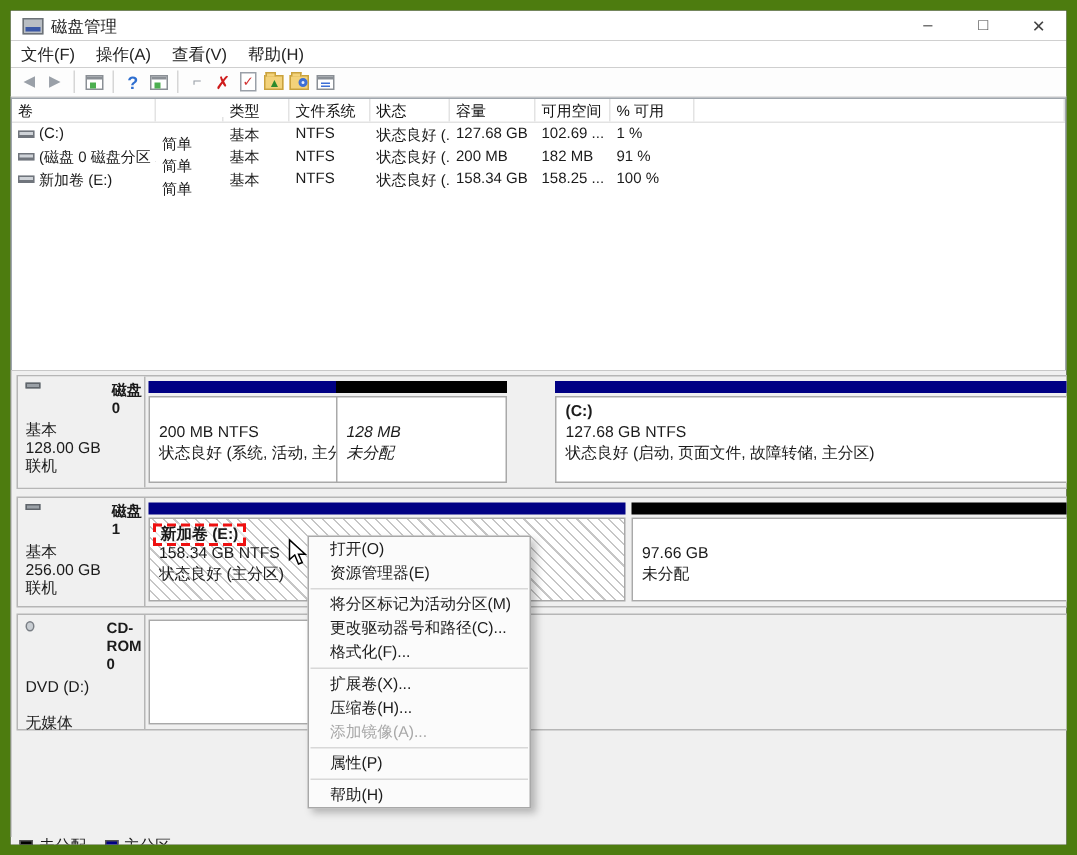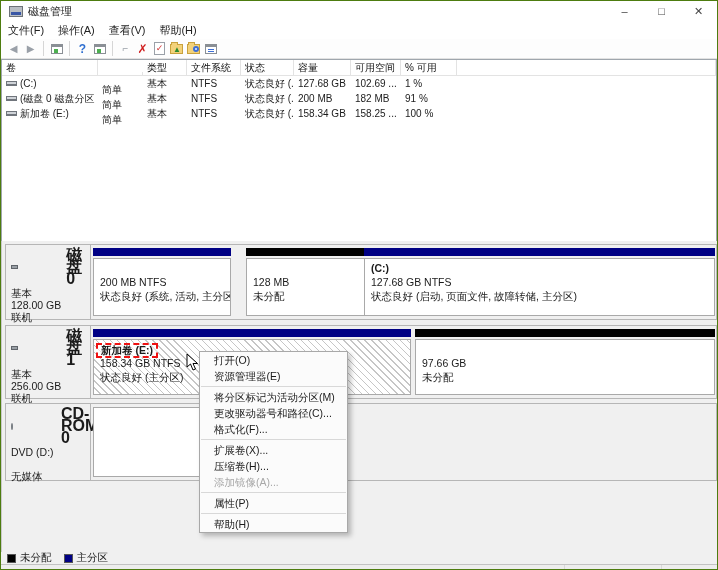--- a/index.html
+++ b/index.html
@@ -1,20 +1,20 @@
 <!DOCTYPE html>
 <html><head>
 <meta charset="utf-8">
 <style>
   * { box-sizing: border-box; margin: 0; padding: 0; }
   html,body { background:#d9d9d9; }
   body { font-family:"Liberation Sans","DejaVu Sans",sans-serif; }
   .window {
     position:relative; width:718px; height:570px; background:#404040;
-    border:1px solid #4d7c0f; overflow:hidden; font-size:11px; color:#1b1b1b;
+    border:7px solid #4d7c0f; overflow:hidden; font-size:11px; color:#1b1b1b;
   }
   
   .titlebar { position:absolute; left:0; top:0; right:0; height:20px; background:#ffffff; display:flex; align-items:center; }
   .app-icon { width:14px; height:11px; margin:0 5px 0 8px; position:relative; background:#b9bec4; border:1px solid #6d7278; }
   .app-icon::after { content:""; position:absolute; left:1px; right:1px; bottom:1px; height:3px; background:#5b6te0; background:#3a57a6; }
   .title-text { font-size:11px; color:#222; }
   .win-controls { margin-left:auto; display:flex; height:100%; }
   .win-btn { width:37px; height:100%; display:flex; align-items:center; justify-content:center; color:#444; font-size:11px; }
   
   .menubar { position:absolute; left:0; top:20px; right:0; height:18px; background:#ffffff; display:flex; align-items:center; padding-left:0; }
@@ -43,21 +43,21 @@
   .lv-cell { padding-left:4px; font-size:10px; white-space:nowrap; overflow:hidden; display:flex; align-items:center; }
   .c0{width:96px;} .c1{width:45px;margin-top:12px;} .c2{width:44px;} .c3{width:54px;} .c4{width:53px;} .c5{width:57px;} .c6{width:50px;} .c7{width:56px;} .cf{flex:1;}
   .vol-ico { display:inline-block; width:11px; height:5px; background:#cfd3d8; border:1px solid #70757c; border-bottom-width:2px; margin-right:3px; flex:none; }
   
   .graph { position:absolute; left:0; top:240px; right:0; height:311px; background:#f0f0f0; border-left:1px solid #c9c9c9; }
   .band { position:absolute; left:3px; width:712px; background:#f0f0f0; border:1px solid #b6b6b6; }
   .band-disk0 { top:3px; height:76px; }
   .band-disk1 { top:84px; height:74px; }
   .band-cdrom { top:162px; height:78px; }
   .dleft { position:absolute; left:0; top:0; bottom:0; width:85px; border-right:1px solid #b6b6b6; background:#f0f0f0; padding:4px 0 0 5px; line-height:12px; font-size:10.5px; }
-  .dname { font-weight:bold; font-size:16px; display:flex; align-items:center; margin-bottom:2px;gap:43px; }
+  .dname { font-weight:bold; font-size:10px; display:flex; margin-bottom:2px;gap:43px; }
   .drive-ico { display:inline-block; width:12px; height:4px; background:#9aa0a6; border:1px solid #5f646a; margin-right:5px; }
   .cd-ico { display:inline-block; width:10px; height:7px; border-radius:50%; background:#c9ced3; border:1px solid #7a7f85; margin-right:5px; }
   .part { position:absolute; top:3px; bottom:3px; }
   .pbar { height:8px; width:100%; }
   .pbar.primary { background:#000084; }
   .pbar.unalloc { background:#000000; }
   .pbody { position:absolute; left:0; right:0; top:10px; bottom:0; background:#fff; border:1px solid #a9a9a9; padding:3px 0 0 6px; font-size:10.5px; line-height:13.5px; white-space:nowrap; overflow:hidden; }
   .pbody.hatch { background:repeating-linear-gradient(45deg,#ffffff 0px,#ffffff 4px,#c6c6c6 4px,#c6c6c6 5px); }
   .pl1 { height:14px; font-weight:bold; }
   .redbox { display:inline-block; border:2px dashed #ee1111; padding:0 3px; margin-left:-4px; line-height:11px; background:rgba(255,255,255,.55); }
@@ -199,21 +199,21 @@
         <div>联机</div>
       </div>
       <div class="part" style="left:87px;width:138px;">
         <div class="pbar primary"></div>
         <div class="pbody">
           <div class="pl1"></div>
           <div>200 MB NTFS</div>
           <div>状态良好 (系统, 活动, 主分区)</div>
         </div>
       </div>
-      <div class="part" style="left:240px;width:123px;">
+      <div class="part" style="left:212px;width:114px;font-style:italic;">
         <div class="pbar unalloc"></div>
         <div class="pbody">
           <div class="pl1"></div>
           <div>128 MB</div>
           <div>未分配</div>
         </div>
       </div>
       <div class="part" style="left:358px;width:351px;">
         <div class="pbar primary"></div>
         <div class="pbody">

